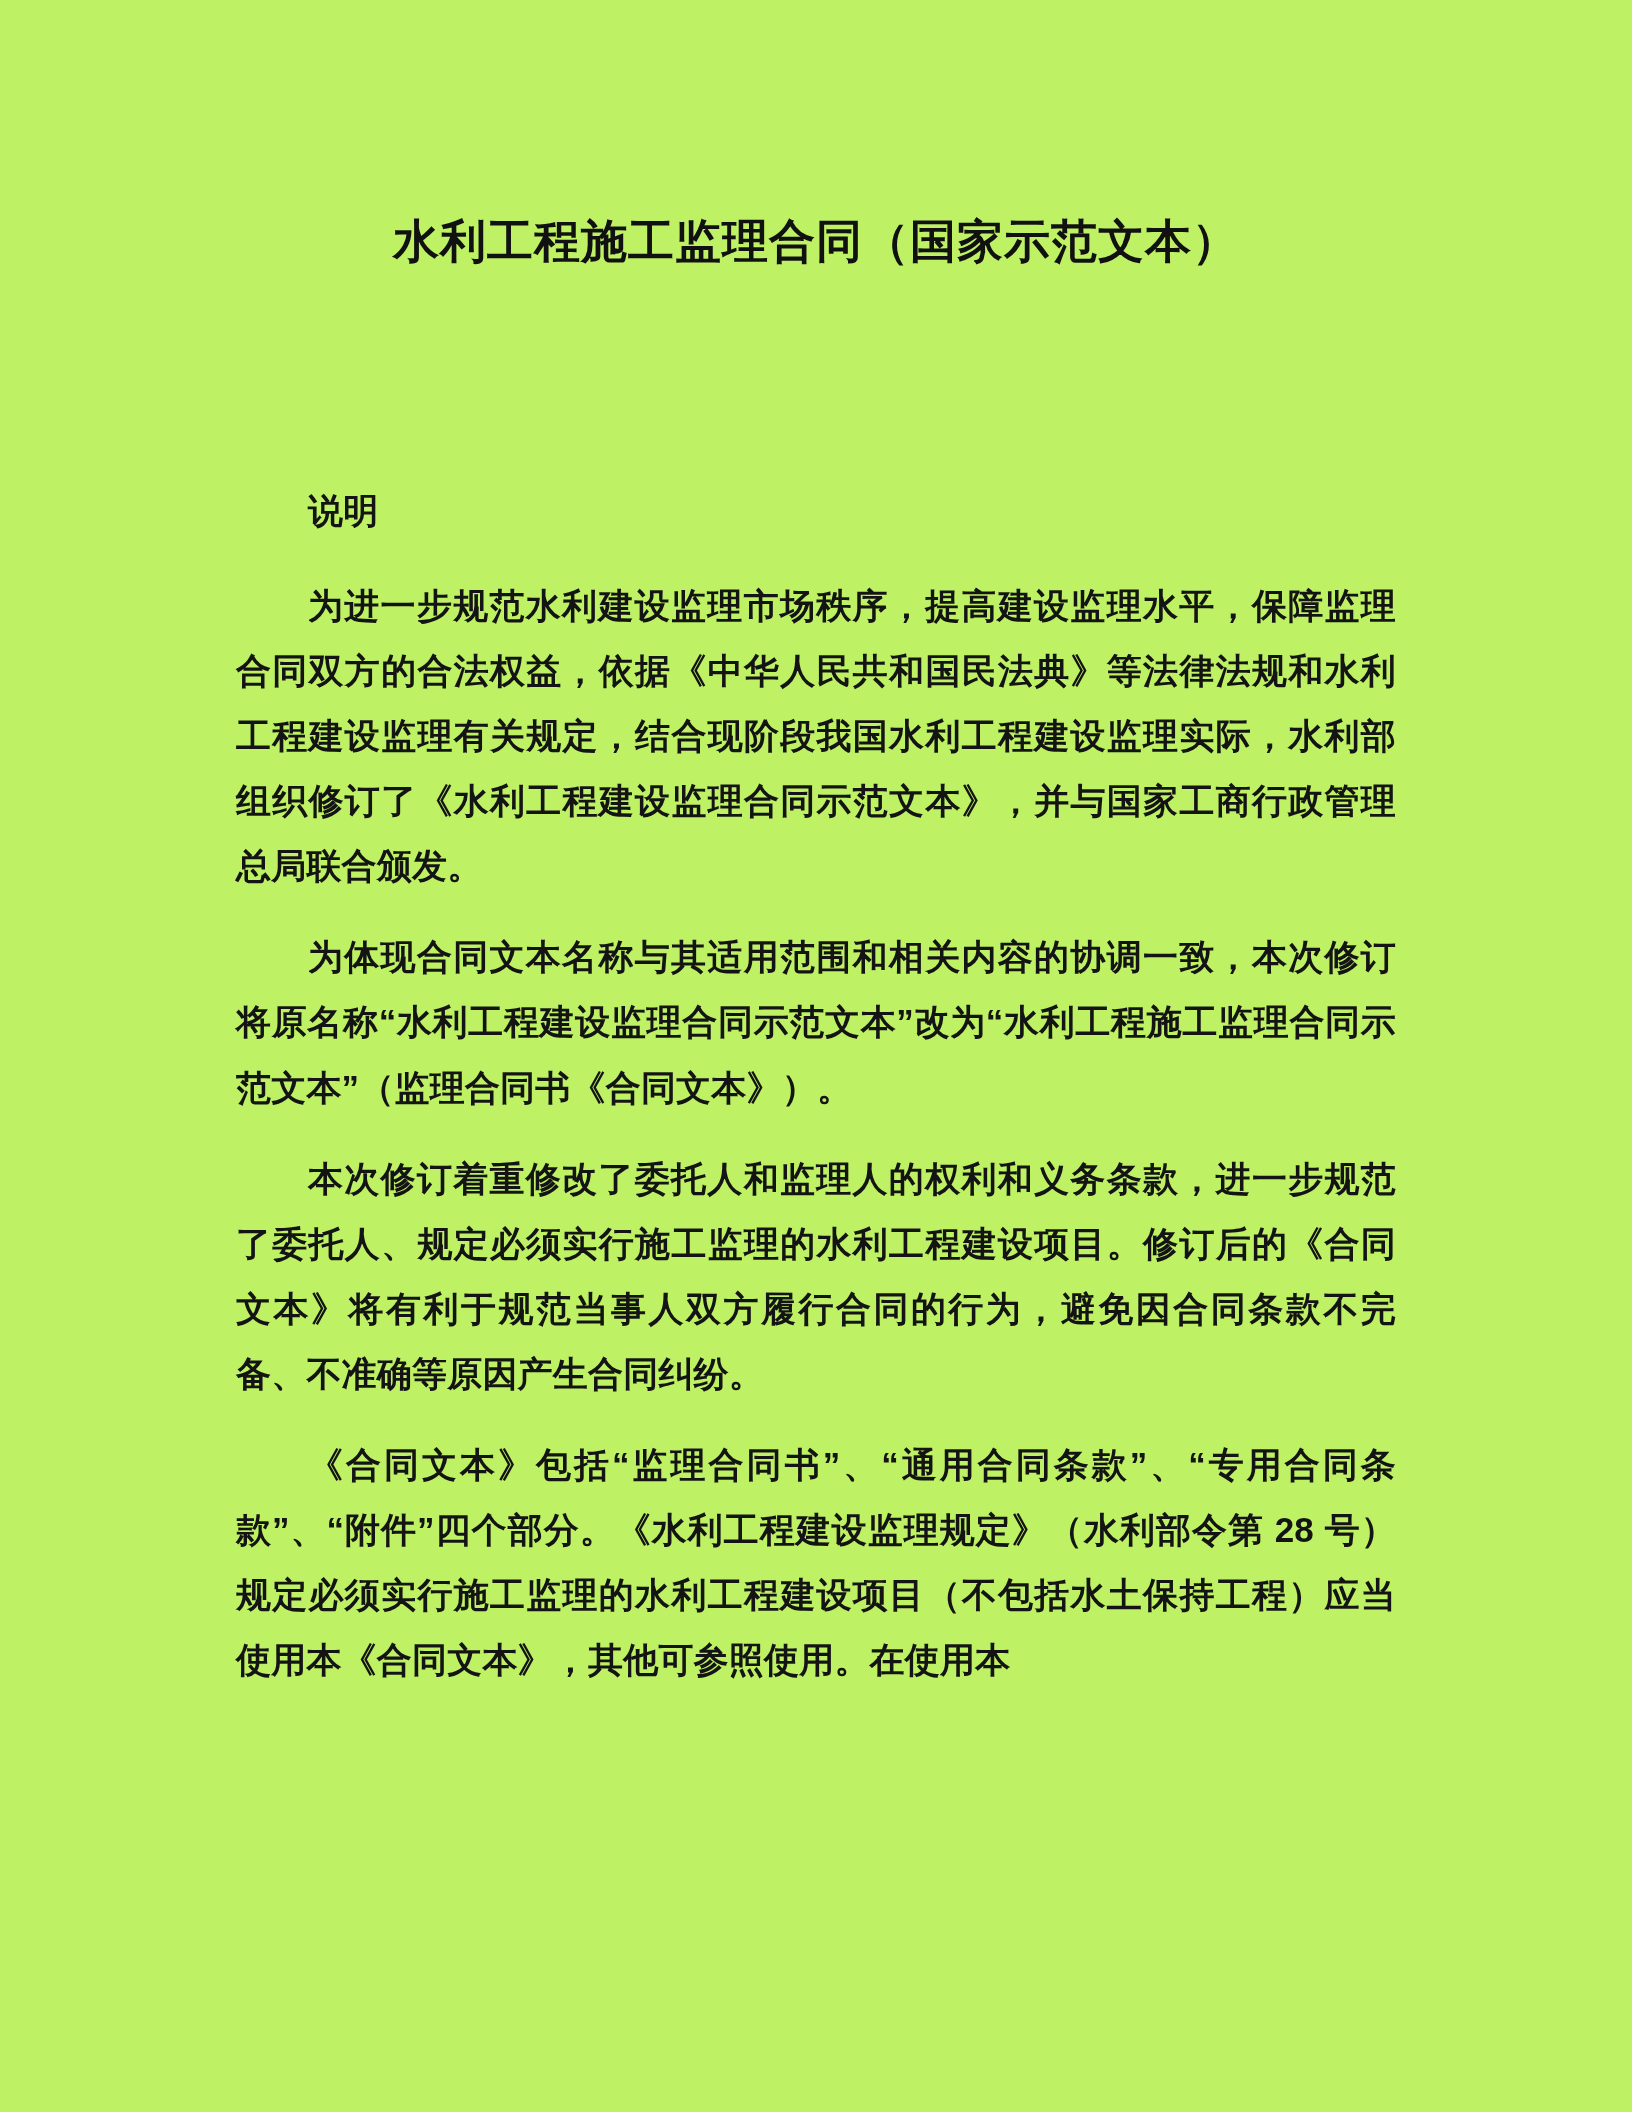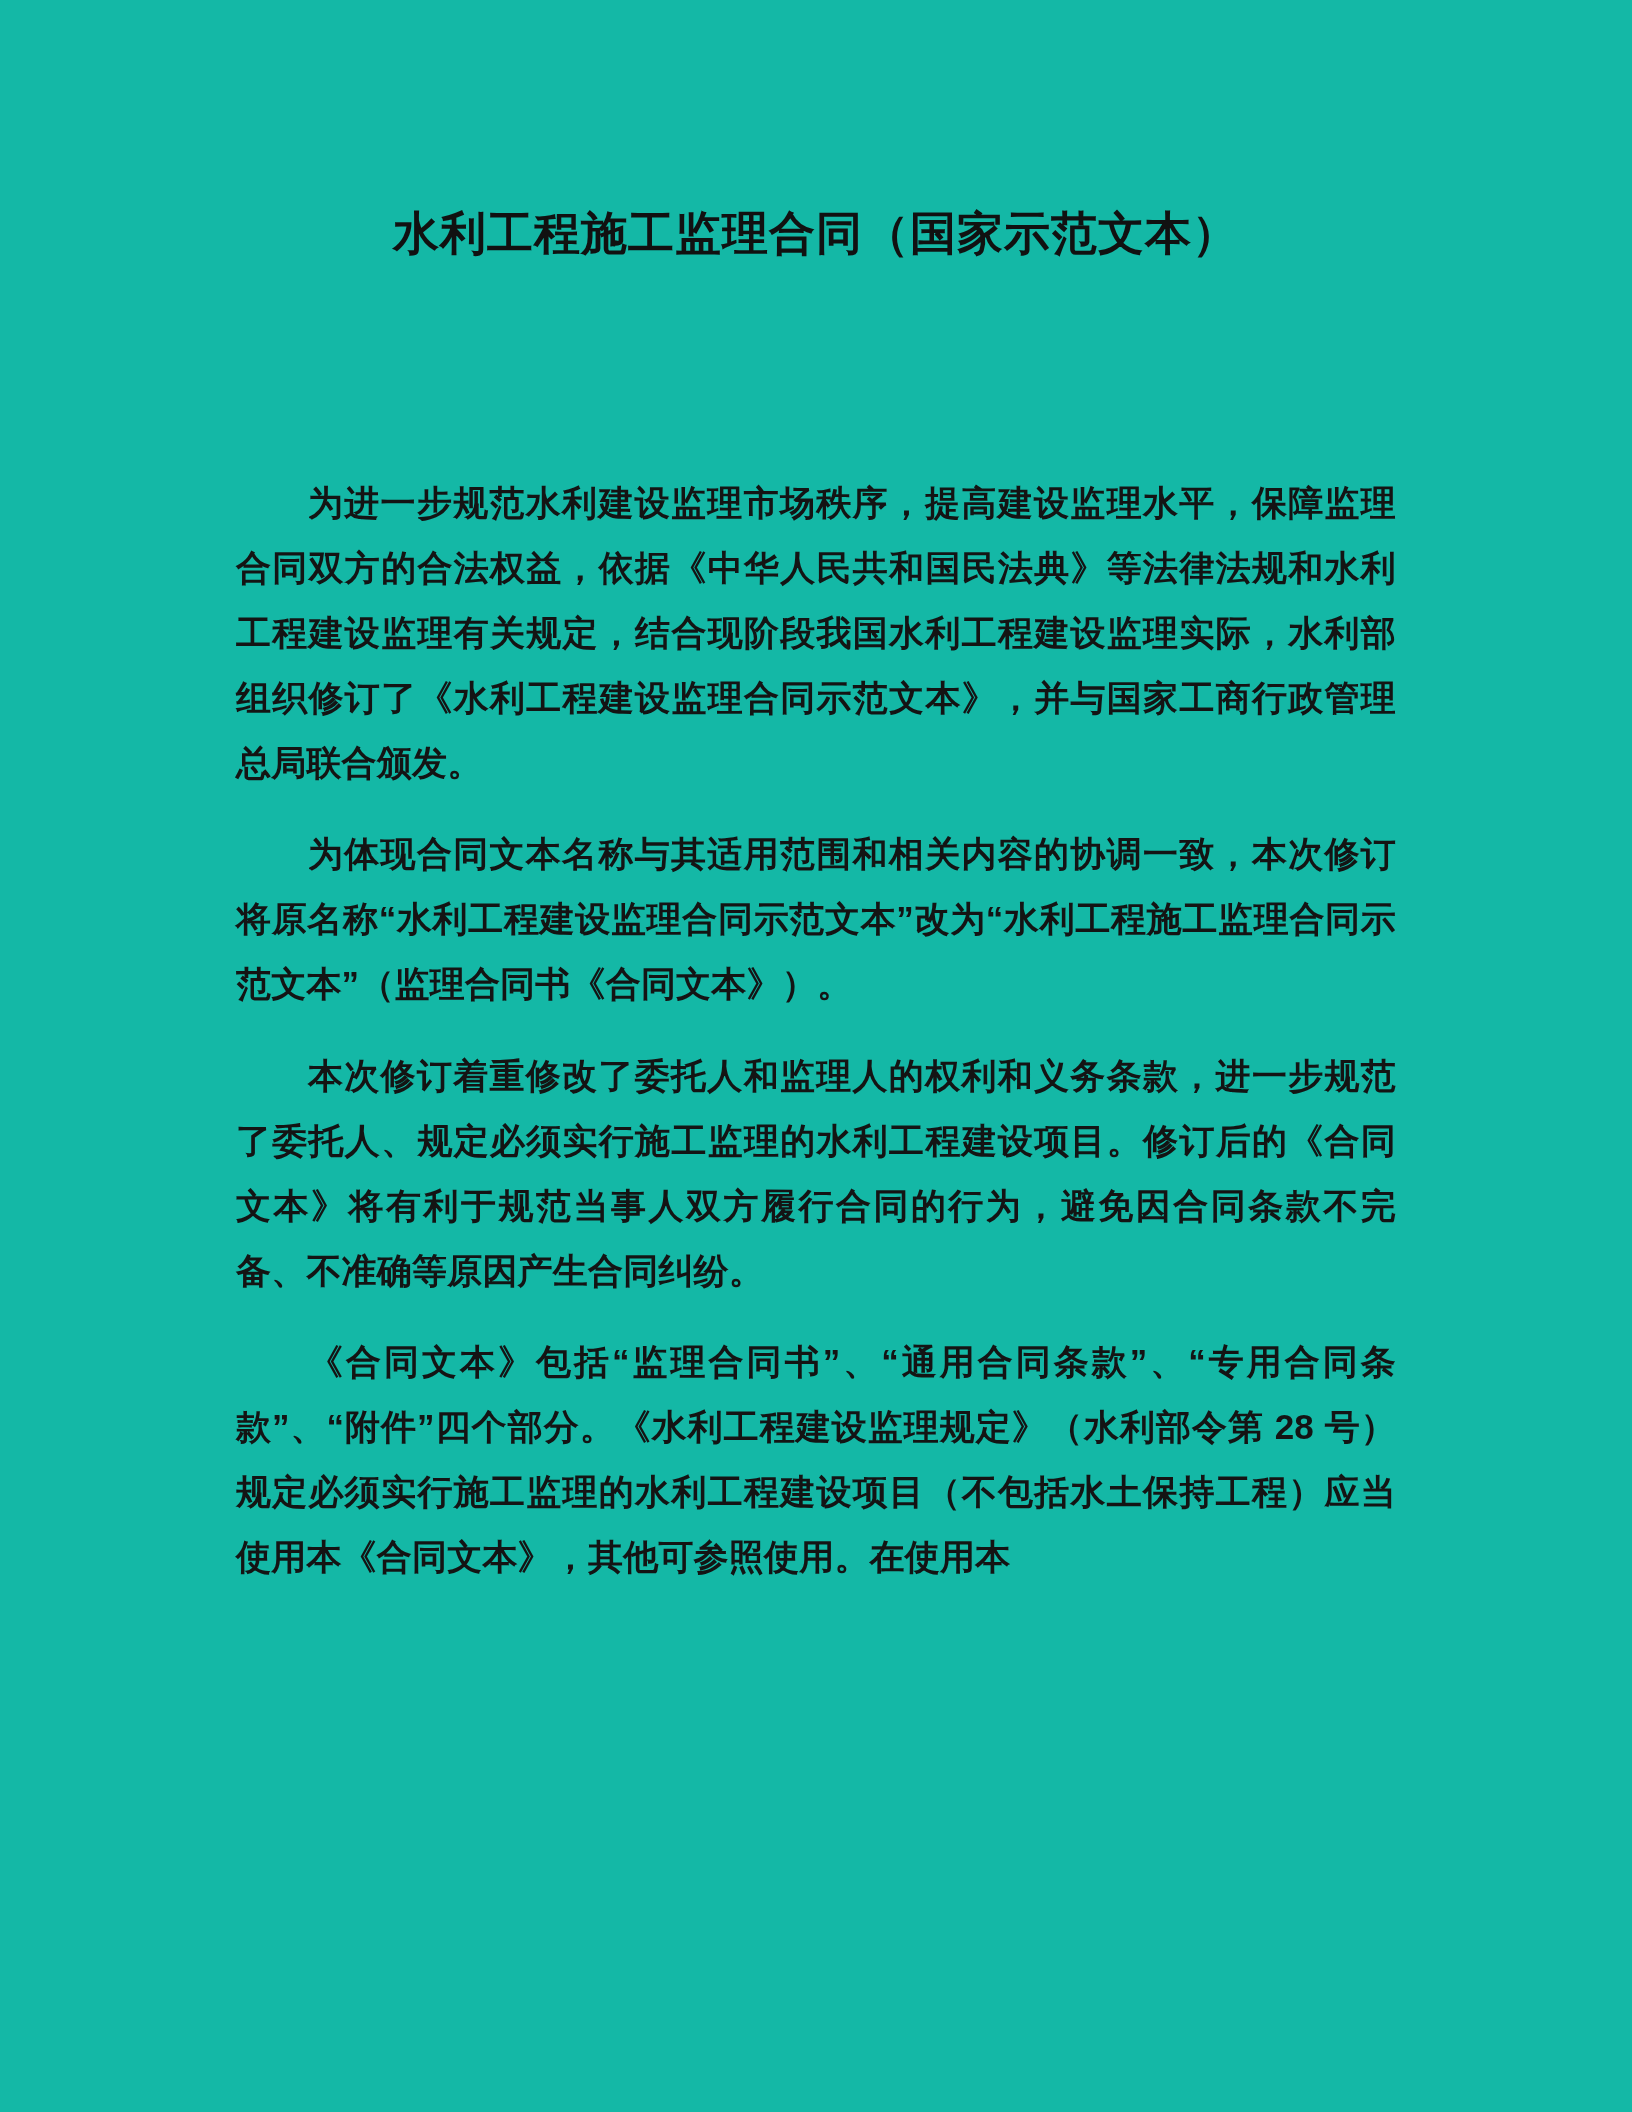--- a/index.html
+++ b/index.html
@@ -12,22 +12,22 @@
     height: 2112px;
     font-family: "Liberation Sans", "DejaVu Sans", sans-serif;
     color: #000000;
     overflow: hidden;
   }
   .page {
     position: relative;
     width: 1632px;
     height: 2112px;
     box-sizing: border-box;
-    padding: 8px;
-    background: #14b8a6;
+    padding: 16px;
+    background: #bef264;
   }
   .doc-title {
     margin: 0;
     padding-top: 196px;
     text-align: center;
     font-size: 46px;
     font-weight: 700;
     letter-spacing: 1px;
     line-height: 1.3;
     color: #111111;
@@ -57,20 +57,21 @@
 </style>
 </head>
 <body>
 
 <div class="page">
 
   <h1 class="doc-title">水利工程施工监理合同（国家示范文本）</h1>
 
   <div class="body-block">
 
+    <p class="para heading">说明</p>
 
     <p class="para indent">为进一步规范水利建设监理市场秩序，提高建设监理水平，保障监理合同双方的合法权益，依据《中华人民共和国民法典》等法律法规和水利工程建设监理有关规定，结合现阶段我国水利工程建设监理实际，水利部组织修订了《水利工程建设监理合同示范文本》，并与国家工商行政管理总局联合颁发。</p>
 
     <p class="para indent">为体现合同文本名称与其适用范围和相关内容的协调一致，本次修订将原名称“水利工程建设监理合同示范文本”改为“水利工程施工监理合同示范文本”（监理合同书《合同文本》）。</p>
 
     <p class="para indent">本次修订着重修改了委托人和监理人的权利和义务条款，进一步规范了委托人、规定必须实行施工监理的水利工程建设项目。修订后的《合同文本》将有利于规范当事人双方履行合同的行为，避免因合同条款不完备、不准确等原因产生合同纠纷。</p>
 
     <p class="para indent">《合同文本》包括“监理合同书”、“通用合同条款”、“专用合同条款”、“附件”四个部分。《水利工程建设监理规定》（水利部令第 28 号）规定必须实行施工监理的水利工程建设项目（不包括水土保持工程）应当使用本《合同文本》，其他可参照使用。在使用本</p>
 
   </div>

